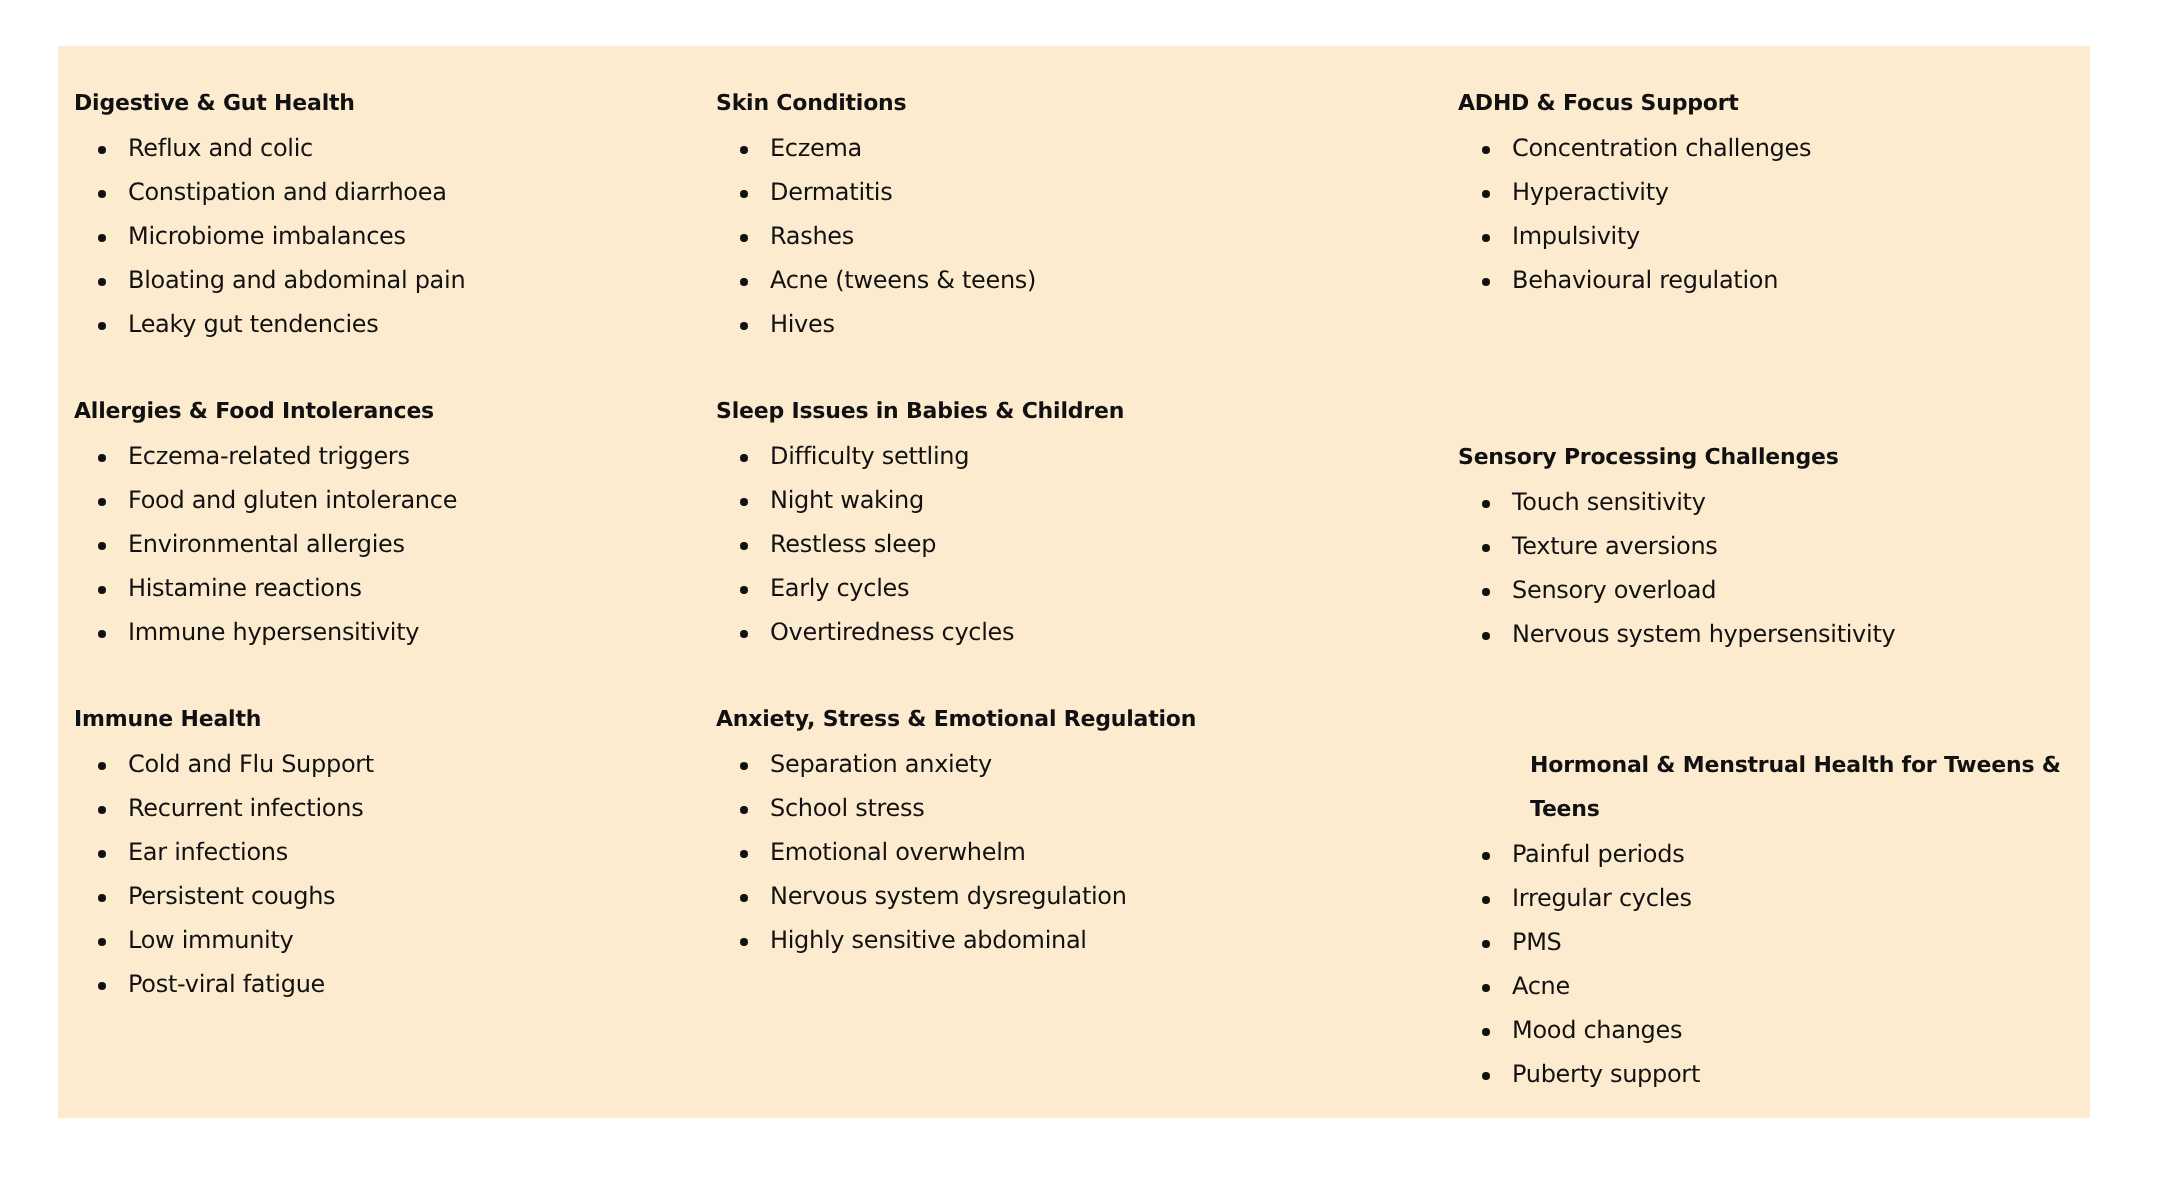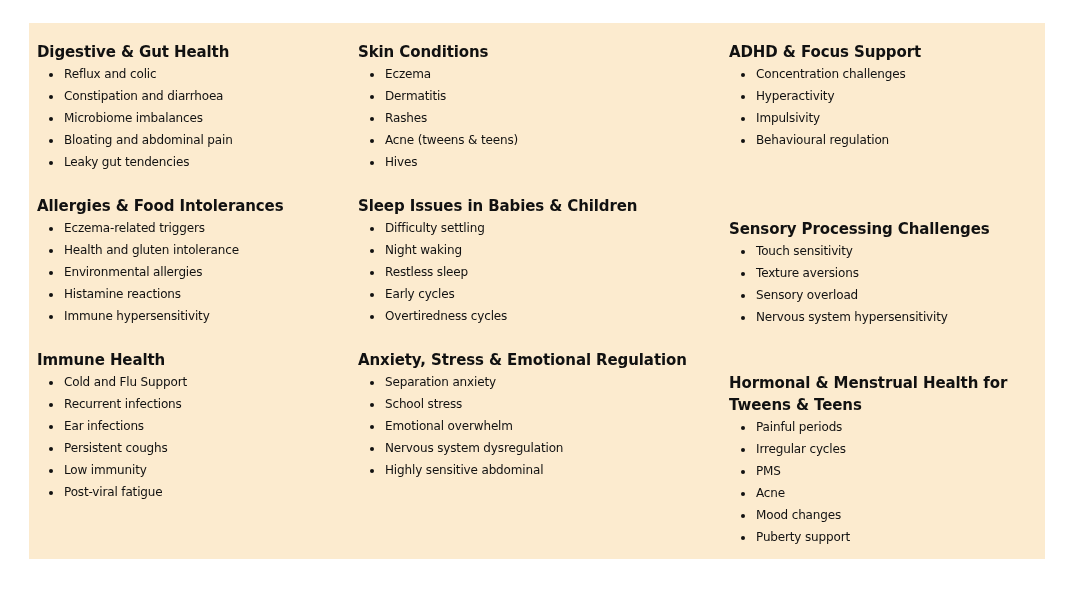--- a/index.html
+++ b/index.html
@@ -5,21 +5,21 @@
     html, body { margin: 0; padding: 0; background: #ffffff; }
     body { width: 1080px; height: 591px; position: relative; overflow: hidden;
            font-family: "DejaVu Sans", sans-serif; color: #111111; }
     .panel { position: absolute; left: 29px; top: 23px; width: 1016px; height: 536px;
              background: #fcebcf; }
     .col { position: absolute; top: 18px; }
     .col1 { left: 8px; width: 262px; }
     .col2 { left: 329px; width: 350px; }
     .col3 { left: 700px; width: 300px; }
     .section { margin: 0 0 22px 0; }
-    .heading { font-weight: bold; font-size: 15px; line-height: 22px; margin: 0; letter-spacing: -0.1px; }
+    .heading { font-weight: bold; font-size: 11px; line-height: 22px; margin: 0; letter-spacing: -0.1px; }
     ul { margin: 0; padding: 0 0 0 27px; list-style: none; }
     li { position: relative; font-size: 12px; line-height: 22px; text-align: justify;
          letter-spacing: -0.15px; }
     li::before { content: ""; position: absolute; left: -15px; top: 10px; width: 4px; height: 4px;
                  border-radius: 50%; background: #111111; }
     .col1 li { text-align: justify; text-align-last: left; }
   </style>
 </head>
 <body>
 
@@ -33,21 +33,21 @@
         <li>Constipation and diarrhoea</li>
         <li>Microbiome imbalances</li>
         <li>Bloating and abdominal pain</li>
         <li>Leaky gut tendencies</li>
       </ul>
     </div>
     <div class="section">
       <p class="heading">Allergies &amp; Food Intolerances</p>
       <ul>
         <li>Eczema-related triggers</li>
-        <li>Health and gluten intolerance</li>
+        <li>Food and gluten intolerance</li>
         <li>Environmental allergies</li>
         <li>Histamine reactions</li>
         <li>Immune hypersensitivity</li>
       </ul>
     </div>
     <div class="section">
       <p class="heading">Immune Health</p>
       <ul>
         <li>Cold and Flu Support</li>
         <li>Recurrent infections</li>
@@ -105,21 +105,21 @@
     <div class="section" style="margin-bottom:44px;">
       <p class="heading">Sensory Processing Challenges</p>
       <ul>
         <li>Touch sensitivity</li>
         <li>Texture aversions</li>
         <li>Sensory overload</li>
         <li>Nervous system hypersensitivity</li>
       </ul>
     </div>
     <div class="section">
-      <p class="heading" style="width:290px;">Hormonal &amp; Menstrual Health for Tweens &amp; Teens</p>
+      <p class="heading" style="width:290px;margin-left:36px;">Hormonal &amp; Menstrual Health for Tweens &amp; Teens</p>
       <ul>
         <li>Painful periods</li>
         <li>Irregular cycles</li>
         <li>PMS</li>
         <li>Acne</li>
         <li>Mood changes</li>
         <li>Puberty support</li>
       </ul>
     </div>
   </div>

